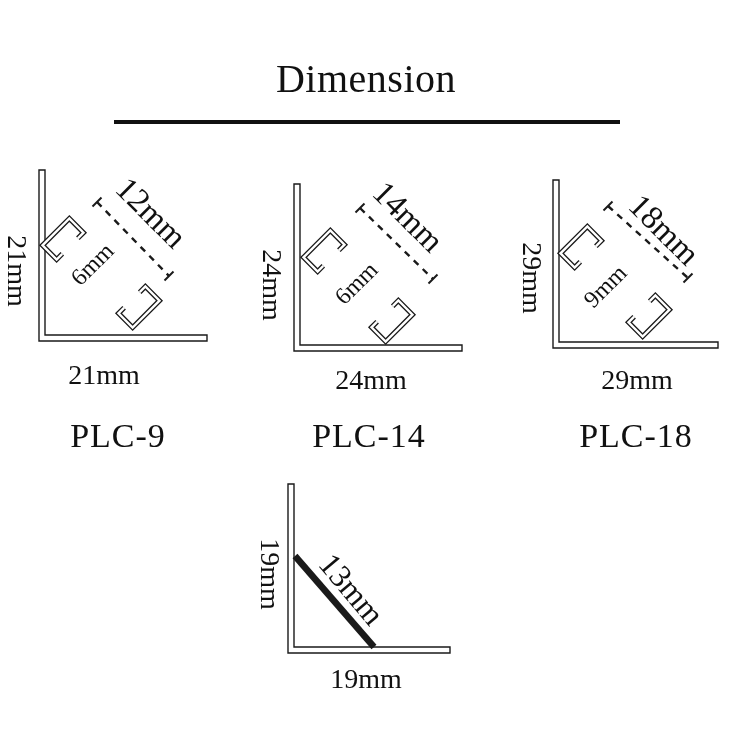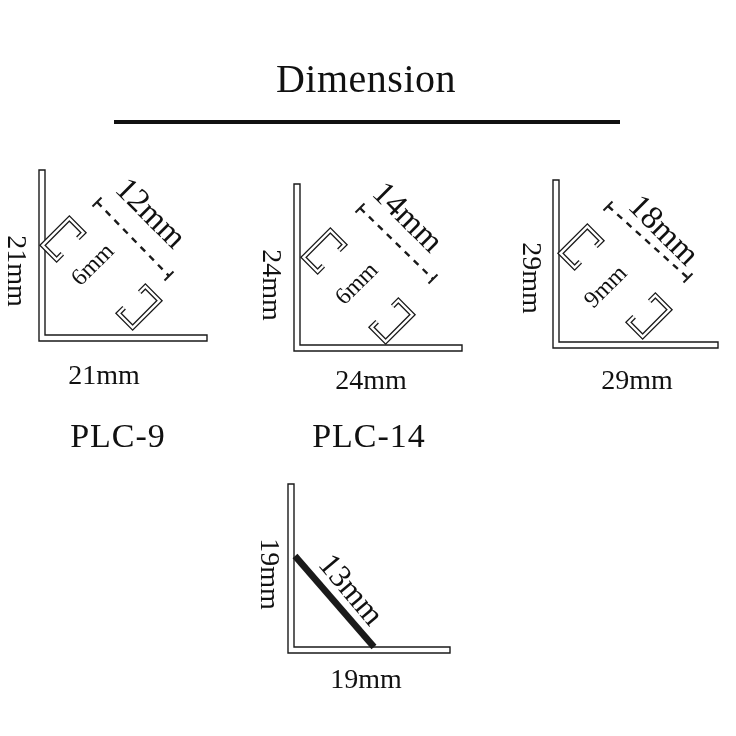--- a/index.html
+++ b/index.html
@@ -80,18 +80,19 @@
   <div class="lbl side" style="left:272px; top:257px;">24mm</div>
   <div class="lbl diag" style="left:408px; top:189px;">14mm</div>
   <div class="lbl inner" style="left:356px; top:255px;">6mm</div>
   <div class="lbl bottom" style="left:371px; top:352px;">24mm</div>
   <div class="lbl model" style="left:369px; top:408px;text-align:right;">PLC-14</div>
 
   <div class="lbl side" style="left:532px; top:250px;">29mm</div>
   <div class="lbl diag" style="left:664px; top:202px;">18mm</div>
   <div class="lbl inner" style="left:605px; top:258px;">9mm</div>
   <div class="lbl bottom" style="left:637px; top:352px;">29mm</div>
+  <div class="lbl model" style="left:636px; top:408px;">PLC-18</div>
 
   <div class="lbl side" style="left:270px; top:546px;">19mm</div>
   <div class="lbl diag50" style="left:352px; top:561px;">13mm</div>
   <div class="lbl bottom" style="left:366px; top:651px;">19mm</div>
 
 </div>
 
 </body></html>

